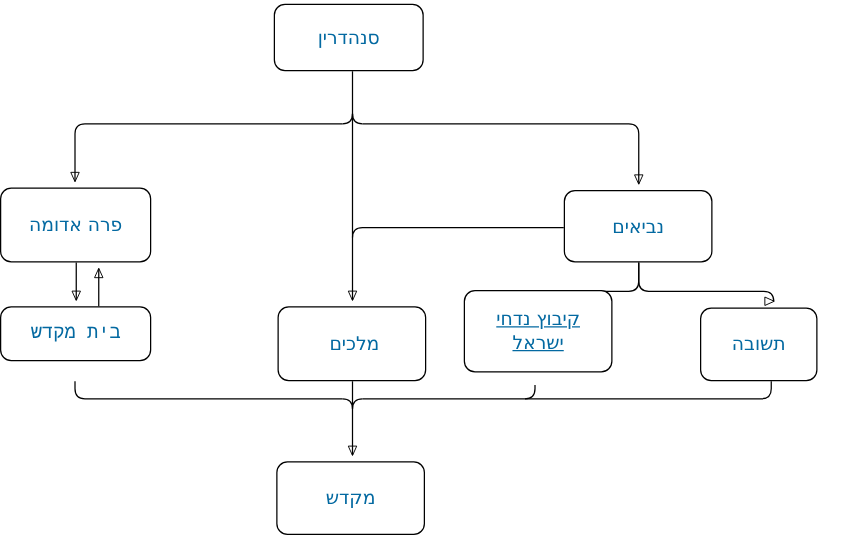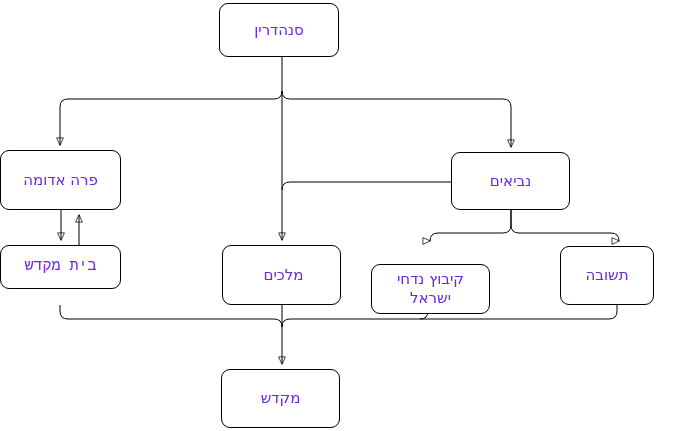--- a/index.html
+++ b/index.html
@@ -21,36 +21,36 @@
     top: 0;
     width: 681px;
     height: 431px;
   }
   .node {
     position: absolute;
     box-sizing: border-box;
     border: 1px solid #000000;
     border-radius: 9px;
     background: #ffffff;
-    color: #6d28d9;
+    color: #0369a1;
     font-size: 15px;
     line-height: 1.25;
     display: flex;
     align-items: center;
     justify-content: center;
     text-align: center;
     padding: 0 8px;
     direction: rtl;
   }
   .node-sanhedrin { left: 219px; top: 3px;   width: 120px; height: 54px; }
   .node-parah     { left: 0px;   top: 150px; width: 121px; height: 60px; }
   .node-neviim    { left: 451px; top: 152px; width: 119px; height: 58px; }
   .node-beit      { left: 0px;   top: 245px; width: 121px; height: 44px; font-family: Liberation Mono, monospace; }
   .node-melachim  { left: 222px; top: 245px; width: 119px; height: 60px; padding-left: 12px; }
-  .node-kibbutz   { left: 371px; top: 264px; width: 119px; height: 50px; }
+  .node-kibbutz   { left: 371px; top: 232px; width: 119px; height: 66px; text-decoration: underline; }
   .node-teshuva   { left: 560px; top: 246px; width: 94px; height: 59px; text-align: right; }
   .node-mashiach  { left: 221px; top: 369px; width: 119px; height: 59px; }
   svg path {
     stroke: #000000;
     stroke-width: 1;
     fill: none;
   }
 </style>
 </head>
 <body>

